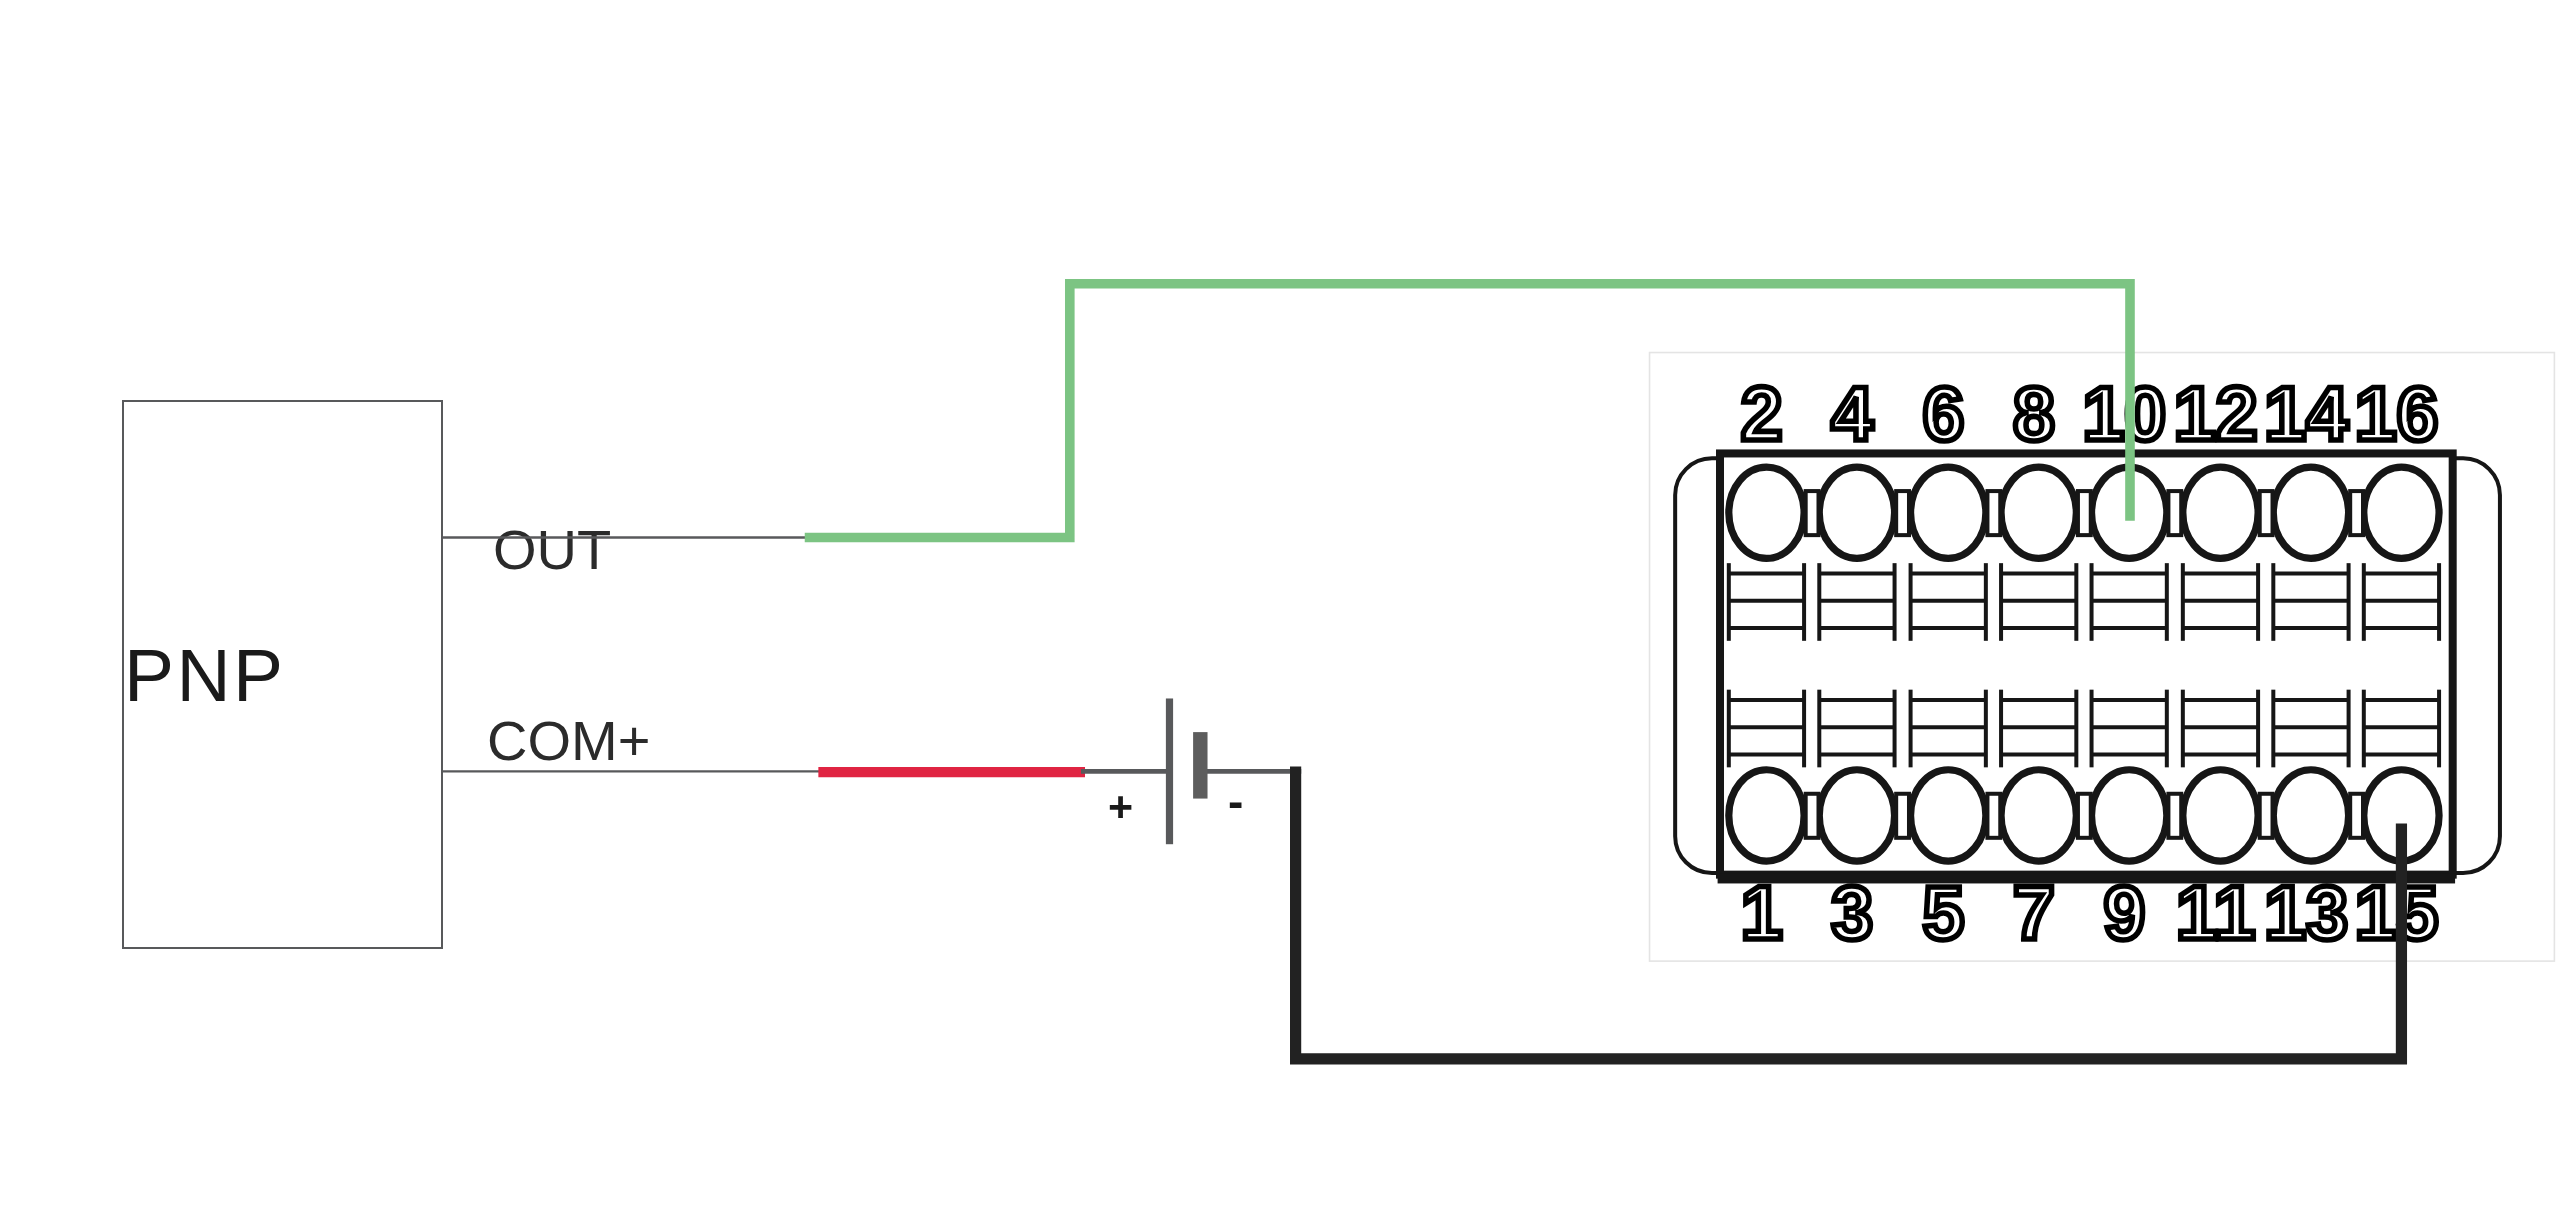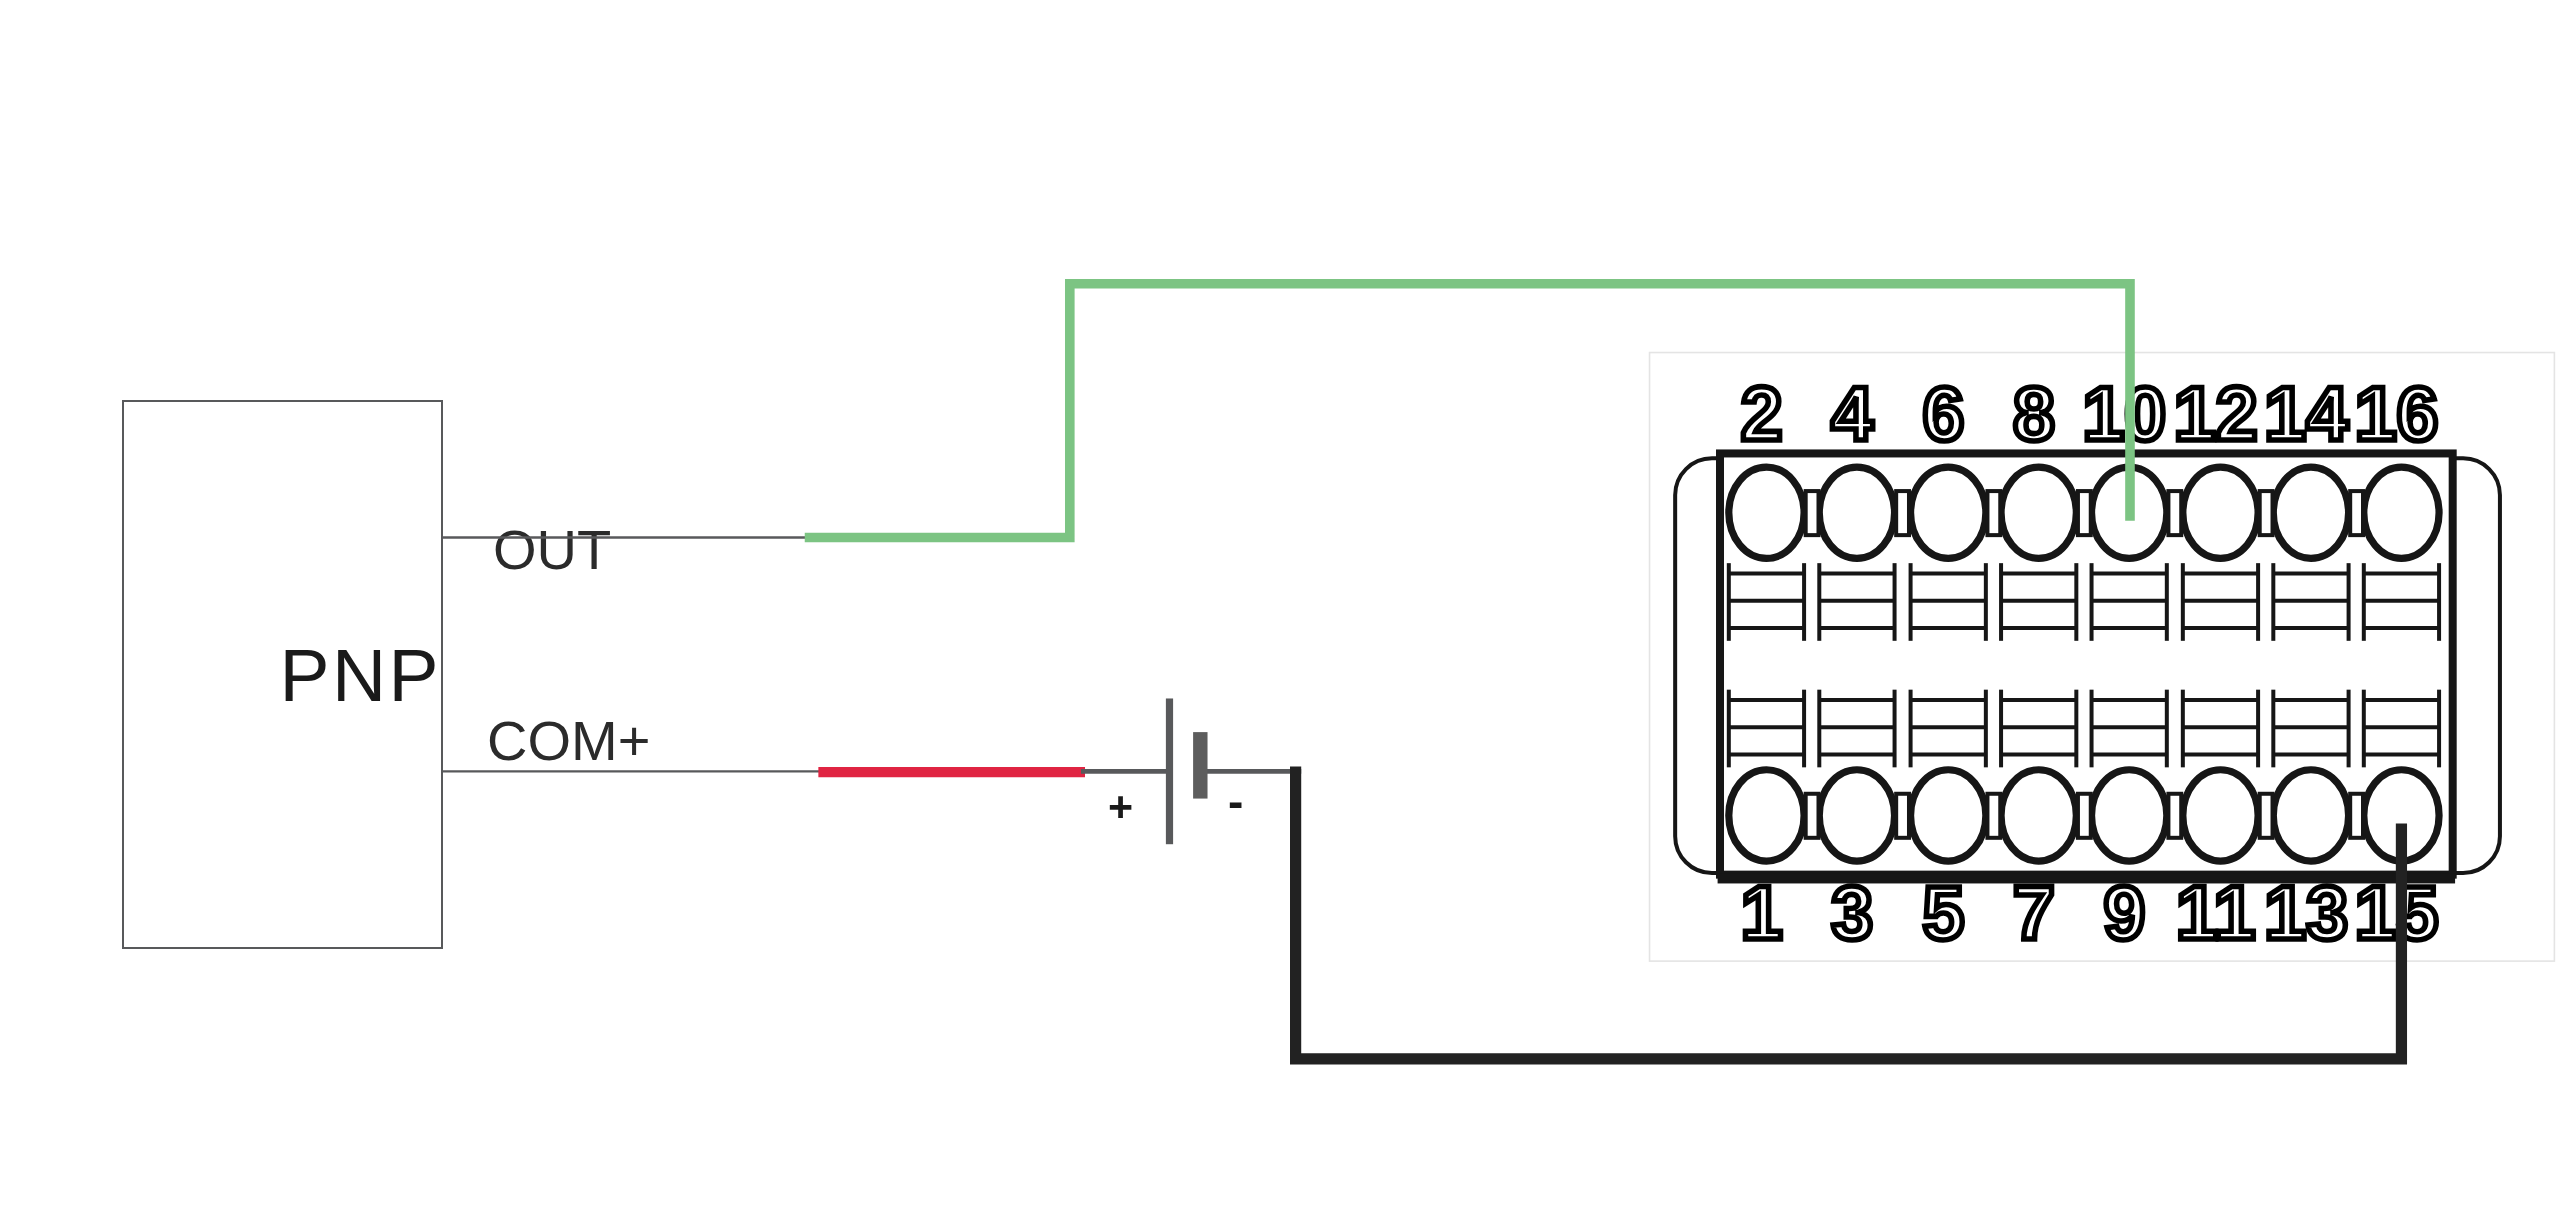--- a/index.html
+++ b/index.html
@@ -19,21 +19,21 @@
     color: #7cc482;
     line-height: 1;
     letter-spacing: 1.6px;
     white-space: nowrap;
   }
   #pnp-box {
     left: 122px; top: 400px;
     width: 317px; height: 545px;
     border: 2.4px solid #58595b;
     background: #ffffff;
-    display: flex; align-items: center; justify-content: flex-end;
+    display: flex; align-items: center; justify-content: flex-start;
   }
   #pnp-box .device-label {
     font-size: 75px;
     color: #1a1a1a;
     letter-spacing: 2.4px;
   }
   .wire-label {
     font-size: 56px;
     color: #2b2b2b;
     line-height: 1;

